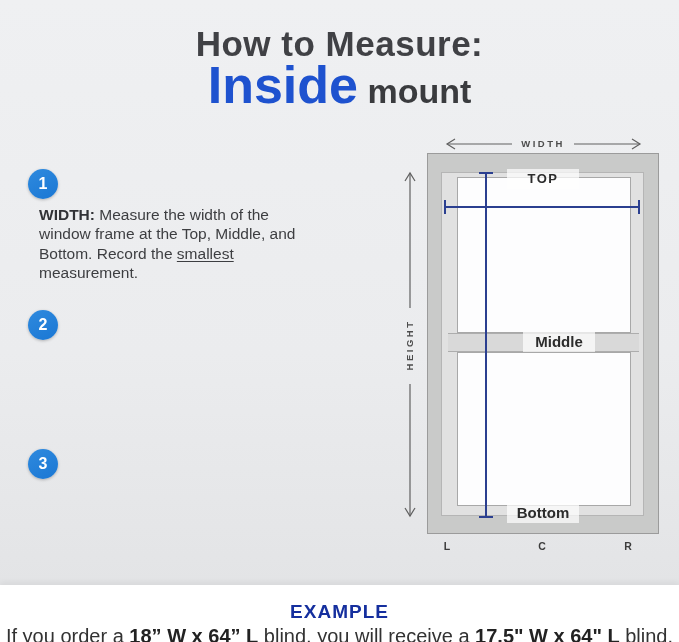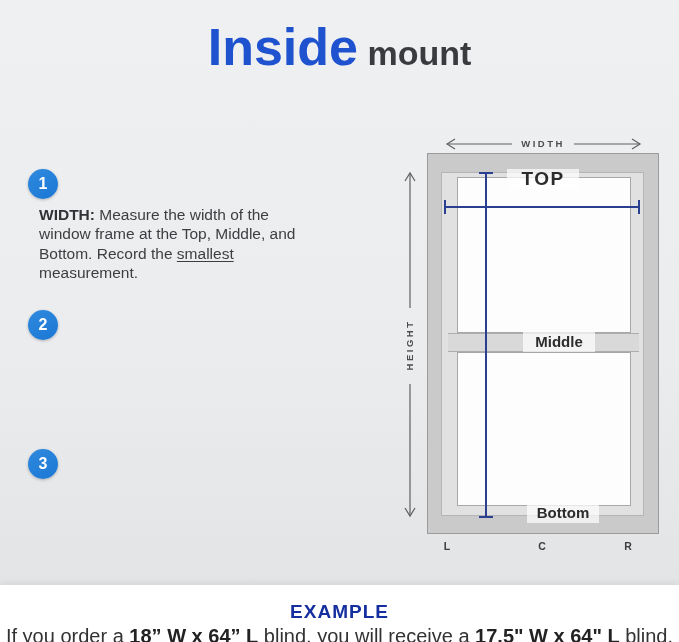--- a/index.html
+++ b/index.html
@@ -41,43 +41,44 @@
   .pane-top{top:4px;height:154px;}
   .pane-bottom{top:179px;height:152px;}
   .rail{position:absolute;left:6px;right:4px;top:160px;height:17px;background:#d9d9d9;border-top:1px solid #adadad;border-bottom:1px solid #adadad;}
   .anno{position:absolute;left:0;top:0;pointer-events:none;}
   .measure{stroke:var(--measure,#2b3f90);stroke-width:2;fill:none;}
   .arrow{stroke:var(--arrow,#606060);stroke-width:1.2;fill:none;}
   .band{
     position:absolute;left:107px;width:72px;height:20px;line-height:20px;
     background:rgba(253,253,253,.72);text-align:center;color:#2c2c2c;
   }
-  .band-top{top:33px;font-size:19px;letter-spacing:1.5px;}
+  .band-top{top:33px;font-size:13px;letter-spacing:1.5px;}
   .band-mid{top:196px;font-size:15px;margin-left:16px;}
-  .band-bot{top:367px;font-size:15px;margin-left:20px;}
+  .band-bot{top:367px;font-size:15px;}
   .dim-label{position:absolute;font-size:9.5px;letter-spacing:2.5px;color:#4c4c4c;text-align:center;}
   .dim-width{left:93px;top:2px;width:100px;}
   .dim-height{left:-30px;top:202px;width:80px;height:14px;line-height:14px;transform:rotate(-90deg);}
   .mark{position:absolute;top:404px;width:20px;text-align:center;font-size:10.5px;color:#3c3c3c;}
   .mark-l{left:37px;} .mark-c{left:132px;} .mark-r{left:218px;}
   
   .footer{
     position:absolute;left:0;top:585px;width:679px;height:57px;background:#ffffff;
     text-align:center;box-shadow:0 -3px 6px rgba(0,0,0,.05);
   }
   .example-heading{margin-top:17px;font-size:19px;line-height:20px;font-weight:700;letter-spacing:1px;color:var(--navy,#152f9e);}
   .example-line{margin-top:3px;font-size:20px;color:#323232;}
   .example-bold{font-weight:700;color:#222;}
 </style>
 </head>
 <body>
 
 <div class="canvas">
 
   <div class="title-block">
+    <div class="title-line1">How to Measure:</div>
     <div class="title-line2"><span class="title-accent">Inside</span><span> mount</span></div>
   </div>
 
   <div class="steps">
 
     <div class="step step1">
       <div class="step-circle">1</div>
       <p class="step-text"><span class="step-label">WIDTH:</span><span> Measure the width of the
 window frame at the Top, Middle, and
 Bottom. Record the </span><span class="uline">smallest</span><span>

